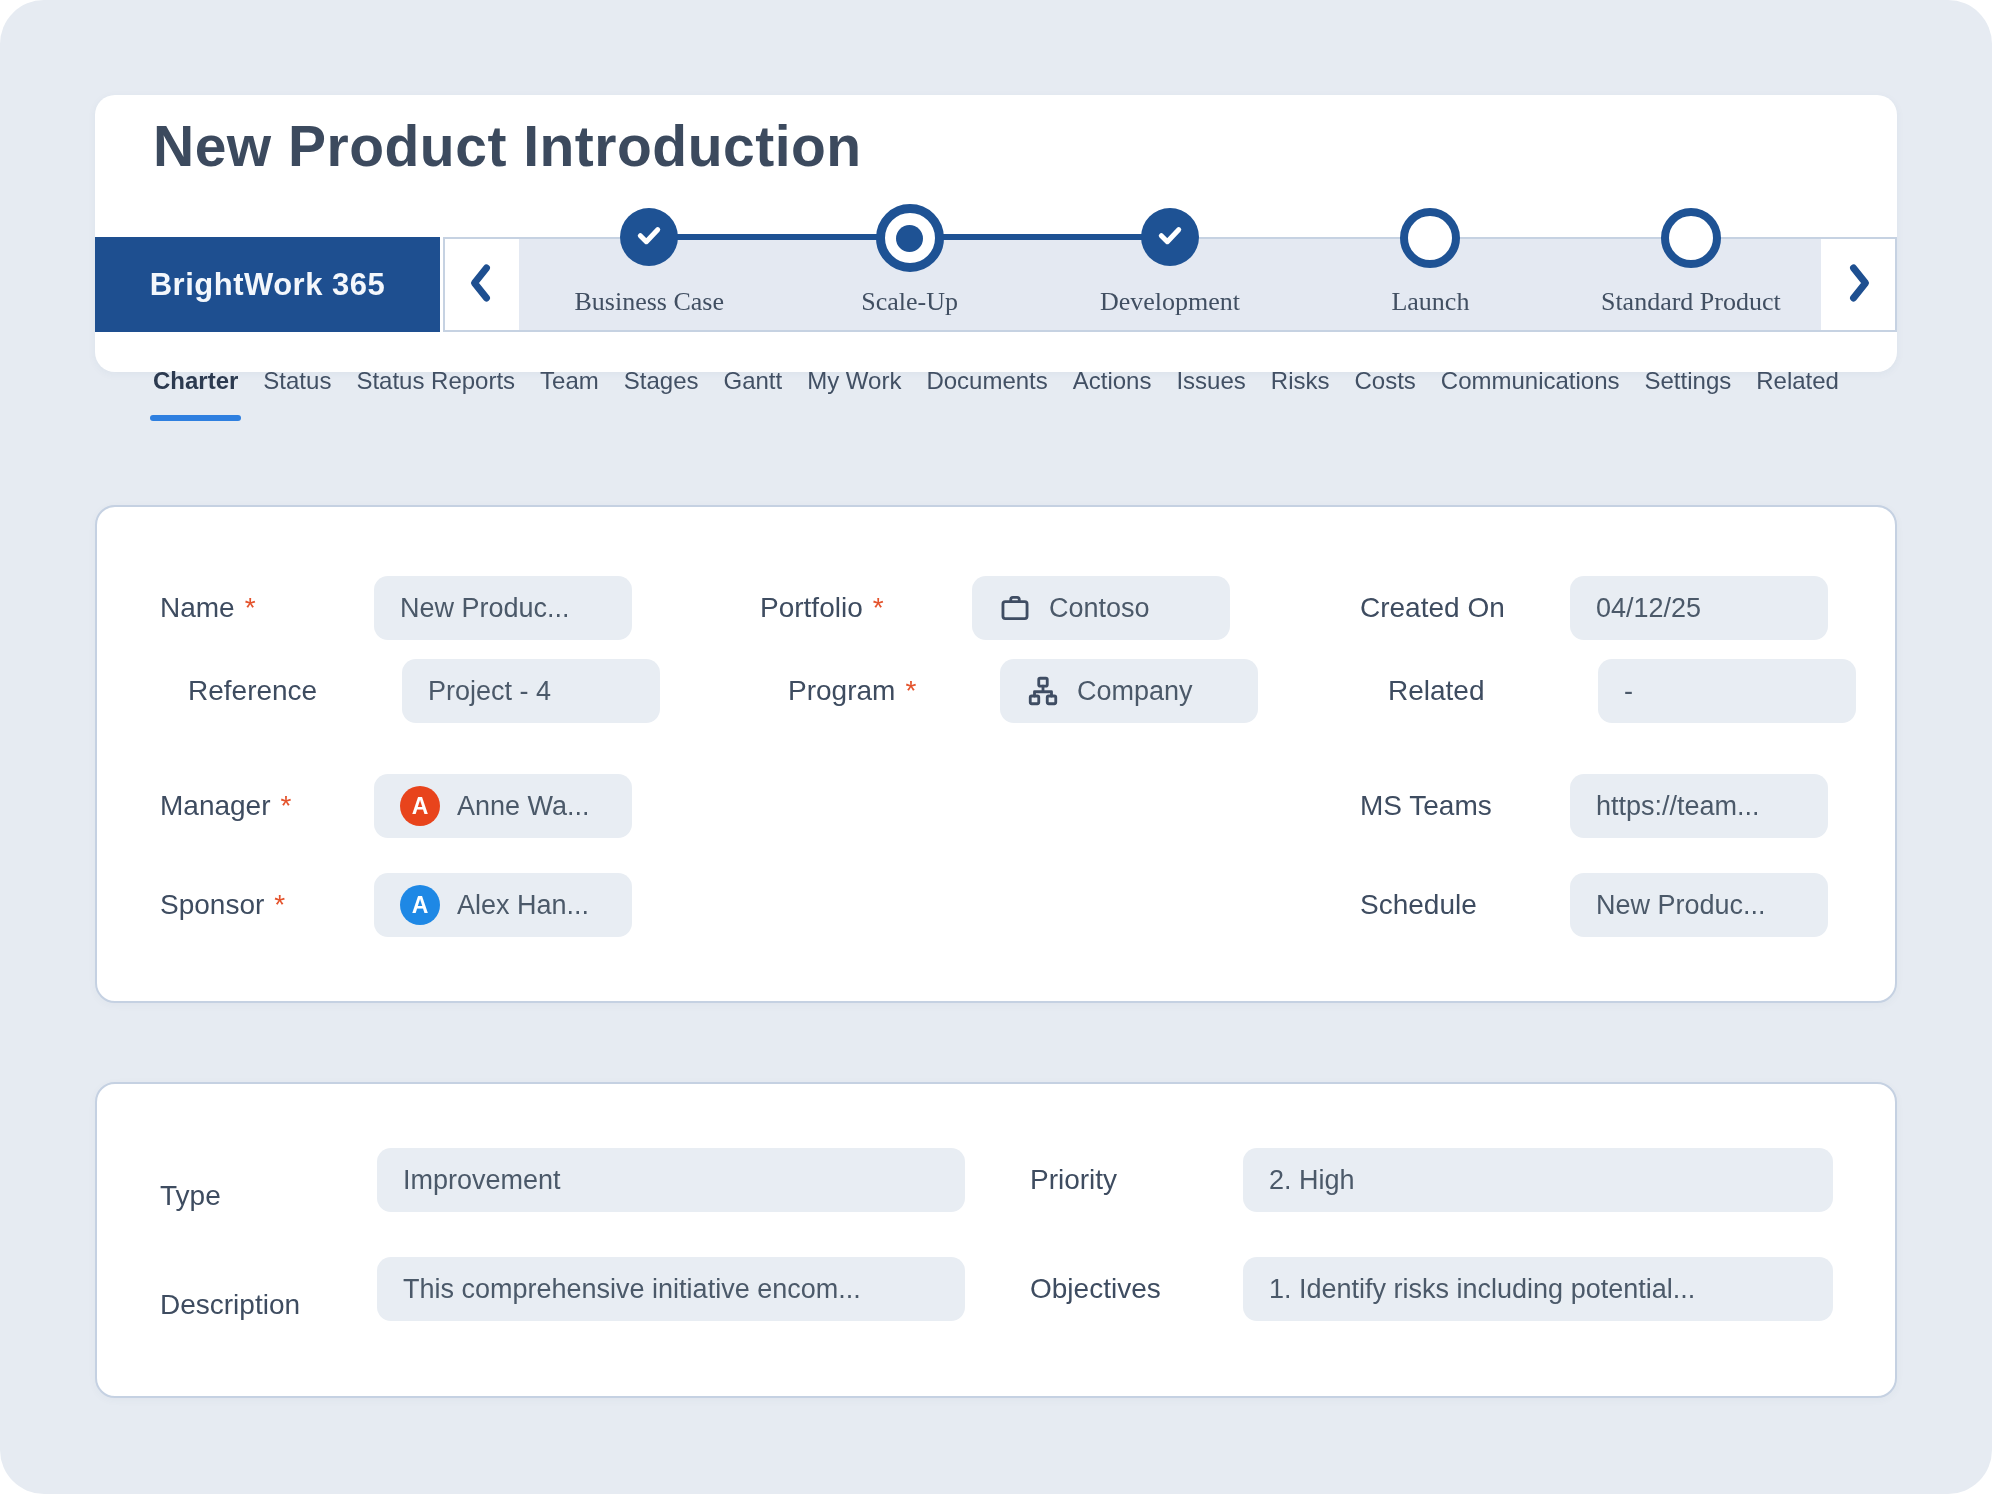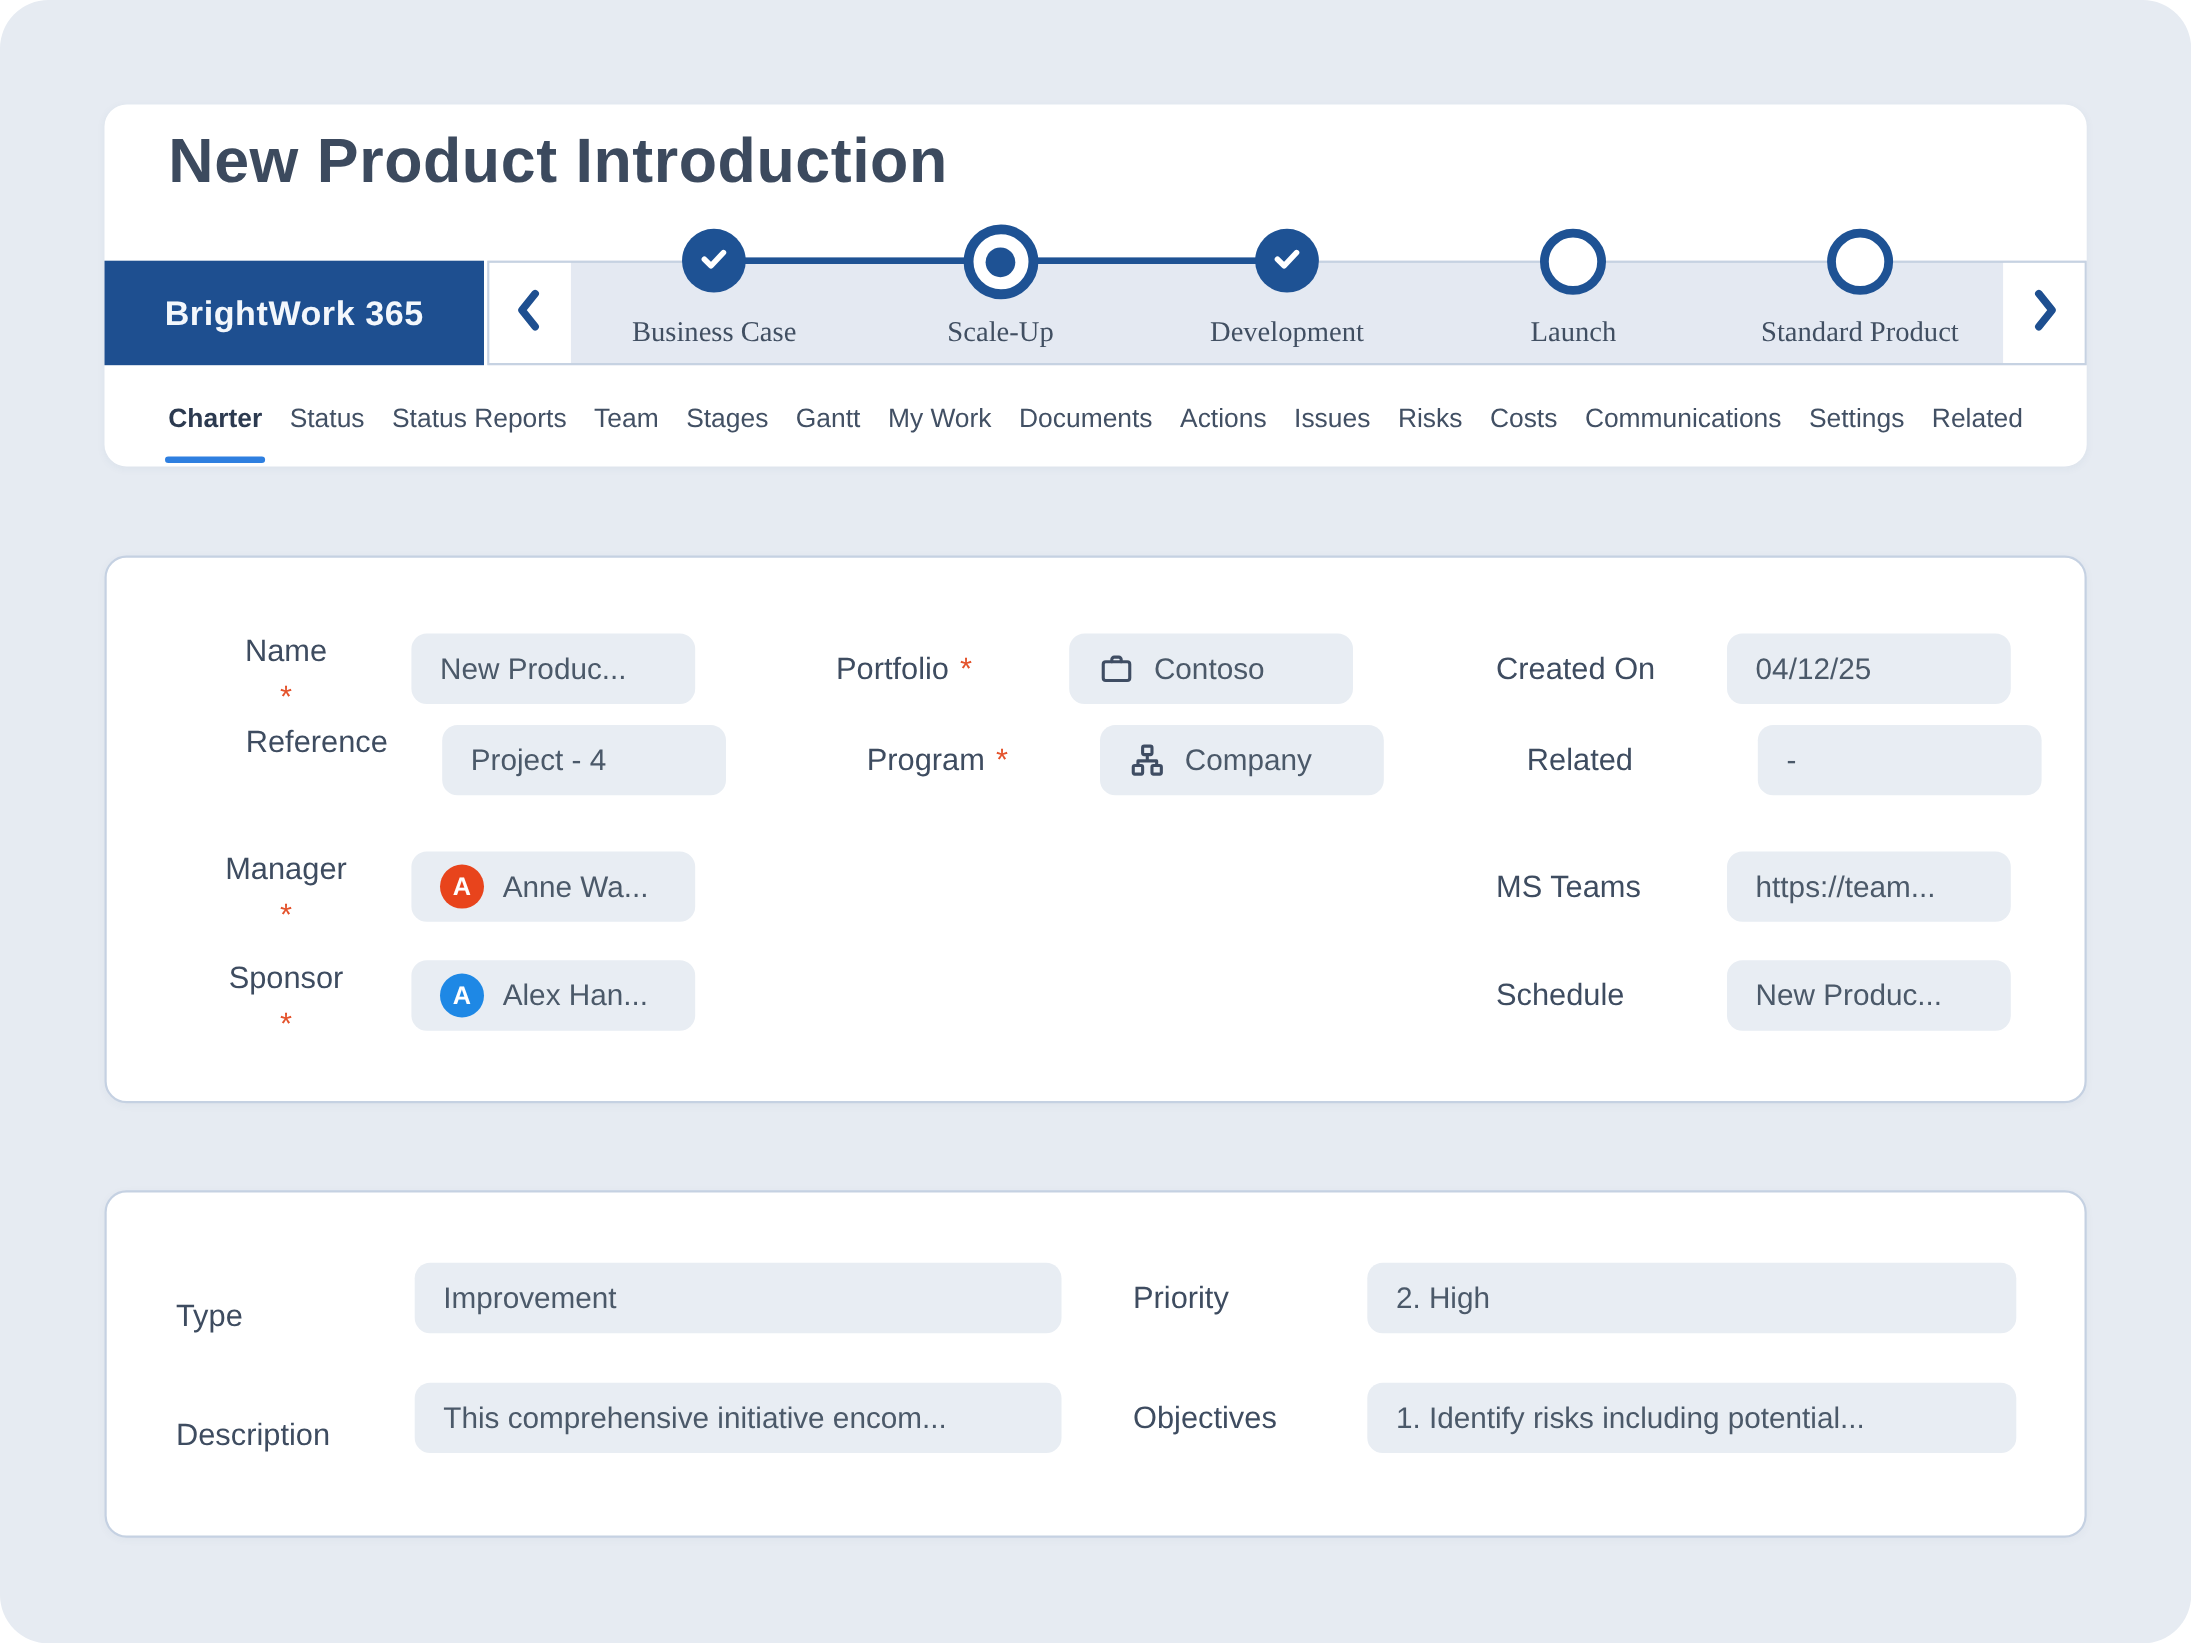--- a/index.html
+++ b/index.html
@@ -6,21 +6,21 @@
   *{box-sizing:border-box;}
   .canvas{
     position:relative;width:1992px;height:1494px;
     font-family:"Liberation Sans","DejaVu Sans",sans-serif;
     background:#ffffff;overflow:hidden;
   }
   .page-bg{position:absolute;inset:0;background:#e6ebf2;border-radius:44px;}
 
   
   .card{position:absolute;background:#ffffff;border-radius:20px;}
-  .card-top{left:95px;top:95px;width:1802px;height:329px;box-shadow:0 2px 8px rgba(40,70,110,0.05);}
+  .card-top{left:95px;top:95px;width:1802px;height:277px;box-shadow:0 2px 8px rgba(40,70,110,0.05);}
   .page-title{
     position:absolute;left:58px;top:16px;
     font-size:57px;font-weight:700;color:#3c4a5e;letter-spacing:.5px;line-height:1.25;
   }
 
   
   .strip{position:absolute;left:0;right:0;top:142px;height:95px;display:flex;}
   .brand{
     width:345px;flex:0 0 345px;background:#1e4f90;color:#f3f7fc;
     display:flex;align-items:center;justify-content:center;
@@ -90,21 +90,21 @@
   .avatar{
     width:40px;height:40px;border-radius:50%;flex:0 0 40px;
     display:flex;align-items:center;justify-content:center;
     color:#ffffff;font-size:23px;font-weight:700;
   }
   .avatar-manager{background:#e8441c;}
   .avatar-sponsor{background:#1e88e5;}
   .pill-icon{flex:0 0 34px;display:flex;align-items:center;justify-content:center;}
 
   
-  .c1-label{left:63px;width:200px;flex-direction:column;}
+  .c1-label{left:63px;width:200px;}
   .c1-pill{left:277px;width:258px;}
   .c2-label{left:663px;width:200px;}
   .c2-pill{left:875px;width:258px;}
   .c3-label{left:1263px;width:200px;}
   .c3-pill{left:1473px;width:258px;}
   .r1{top:69px;} .r2{top:152px;margin-left:28px;} .r3{top:267px;} .r4{top:366px;}
 
   
   .ca-label{left:63px;width:200px;align-items:flex-end;}
   .ca-pill{left:280px;width:588px;}

